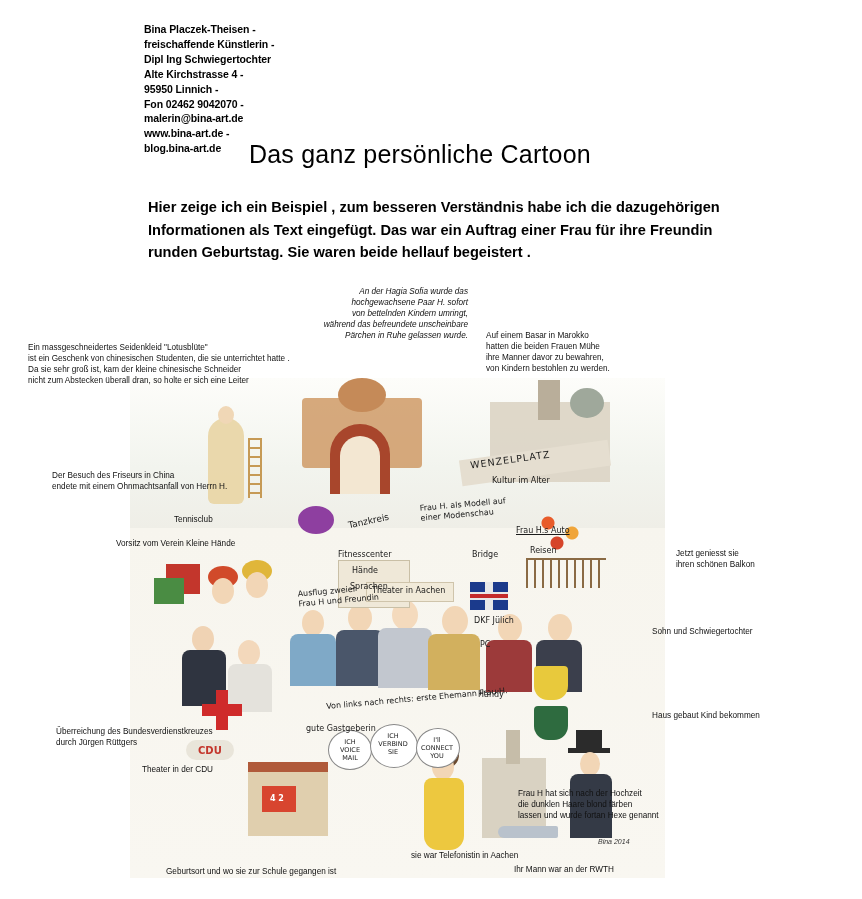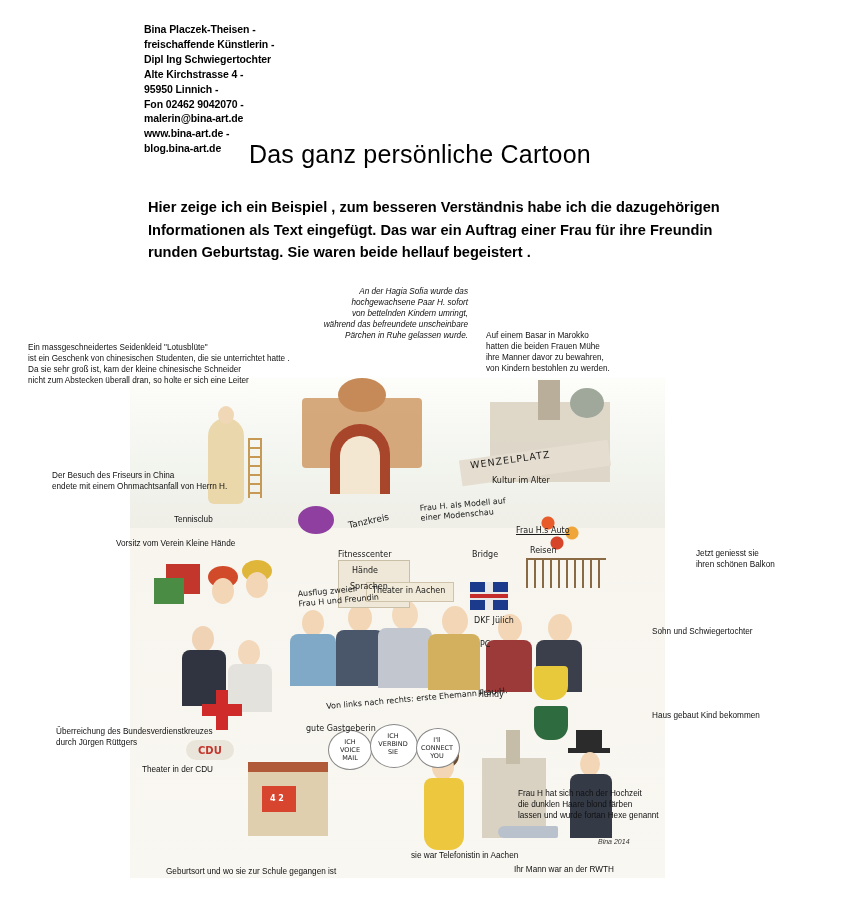--- a/index.html
+++ b/index.html
@@ -259,21 +259,21 @@
 ihre Manner davor zu bewahren,
 von Kindern bestohlen zu werden.</div>
   <div class="note" style="left:28px;top:342px;width:300px;">Ein massgeschneidertes Seidenkleid "Lotusblüte"
 ist ein Geschenk von chinesischen Studenten, die sie unterrichtet hatte .
 Da sie sehr groß ist, kam der kleine chinesische Schneider
 nicht zum Abstecken überall dran, so holte er sich eine Leiter</div>
   <div class="note" style="left:52px;top:470px;width:220px;">Der Besuch des Friseurs in China
 endete mit einem Ohnmachtsanfall von Herrn H.</div>
   <div class="note" style="left:174px;top:514px;width:90px;">Tennisclub</div>
   <div class="note" style="left:116px;top:538px;width:180px;">Vorsitz vom Verein Kleine Hände</div>
-  <div class="note" style="left:696px;top:548px;width:140px;">Jetzt geniesst sie
+  <div class="note" style="left:676px;top:548px;width:140px;">Jetzt geniesst sie
 ihren schönen Balkon</div>
   <div class="note" style="left:652px;top:626px;width:170px;">Sohn und Schwiegertochter</div>
   <div class="note" style="left:652px;top:710px;width:170px;">Haus gebaut Kind bekommen</div>
   <div class="note" style="left:56px;top:726px;width:200px;">Überreichung des Bundesverdienstkreuzes
 durch Jürgen Rüttgers</div>
   <div class="note" style="left:142px;top:764px;width:160px;">Theater in der CDU</div>
   <div class="note" style="left:518px;top:788px;width:200px;">Frau H hat sich nach der Hochzeit
 die dunklen Haare blond färben
 lassen und wurde fortan Hexe genannt</div>
   <div class="note" style="left:166px;top:866px;width:230px;">Geburtsort und wo sie zur Schule gegangen ist</div>

